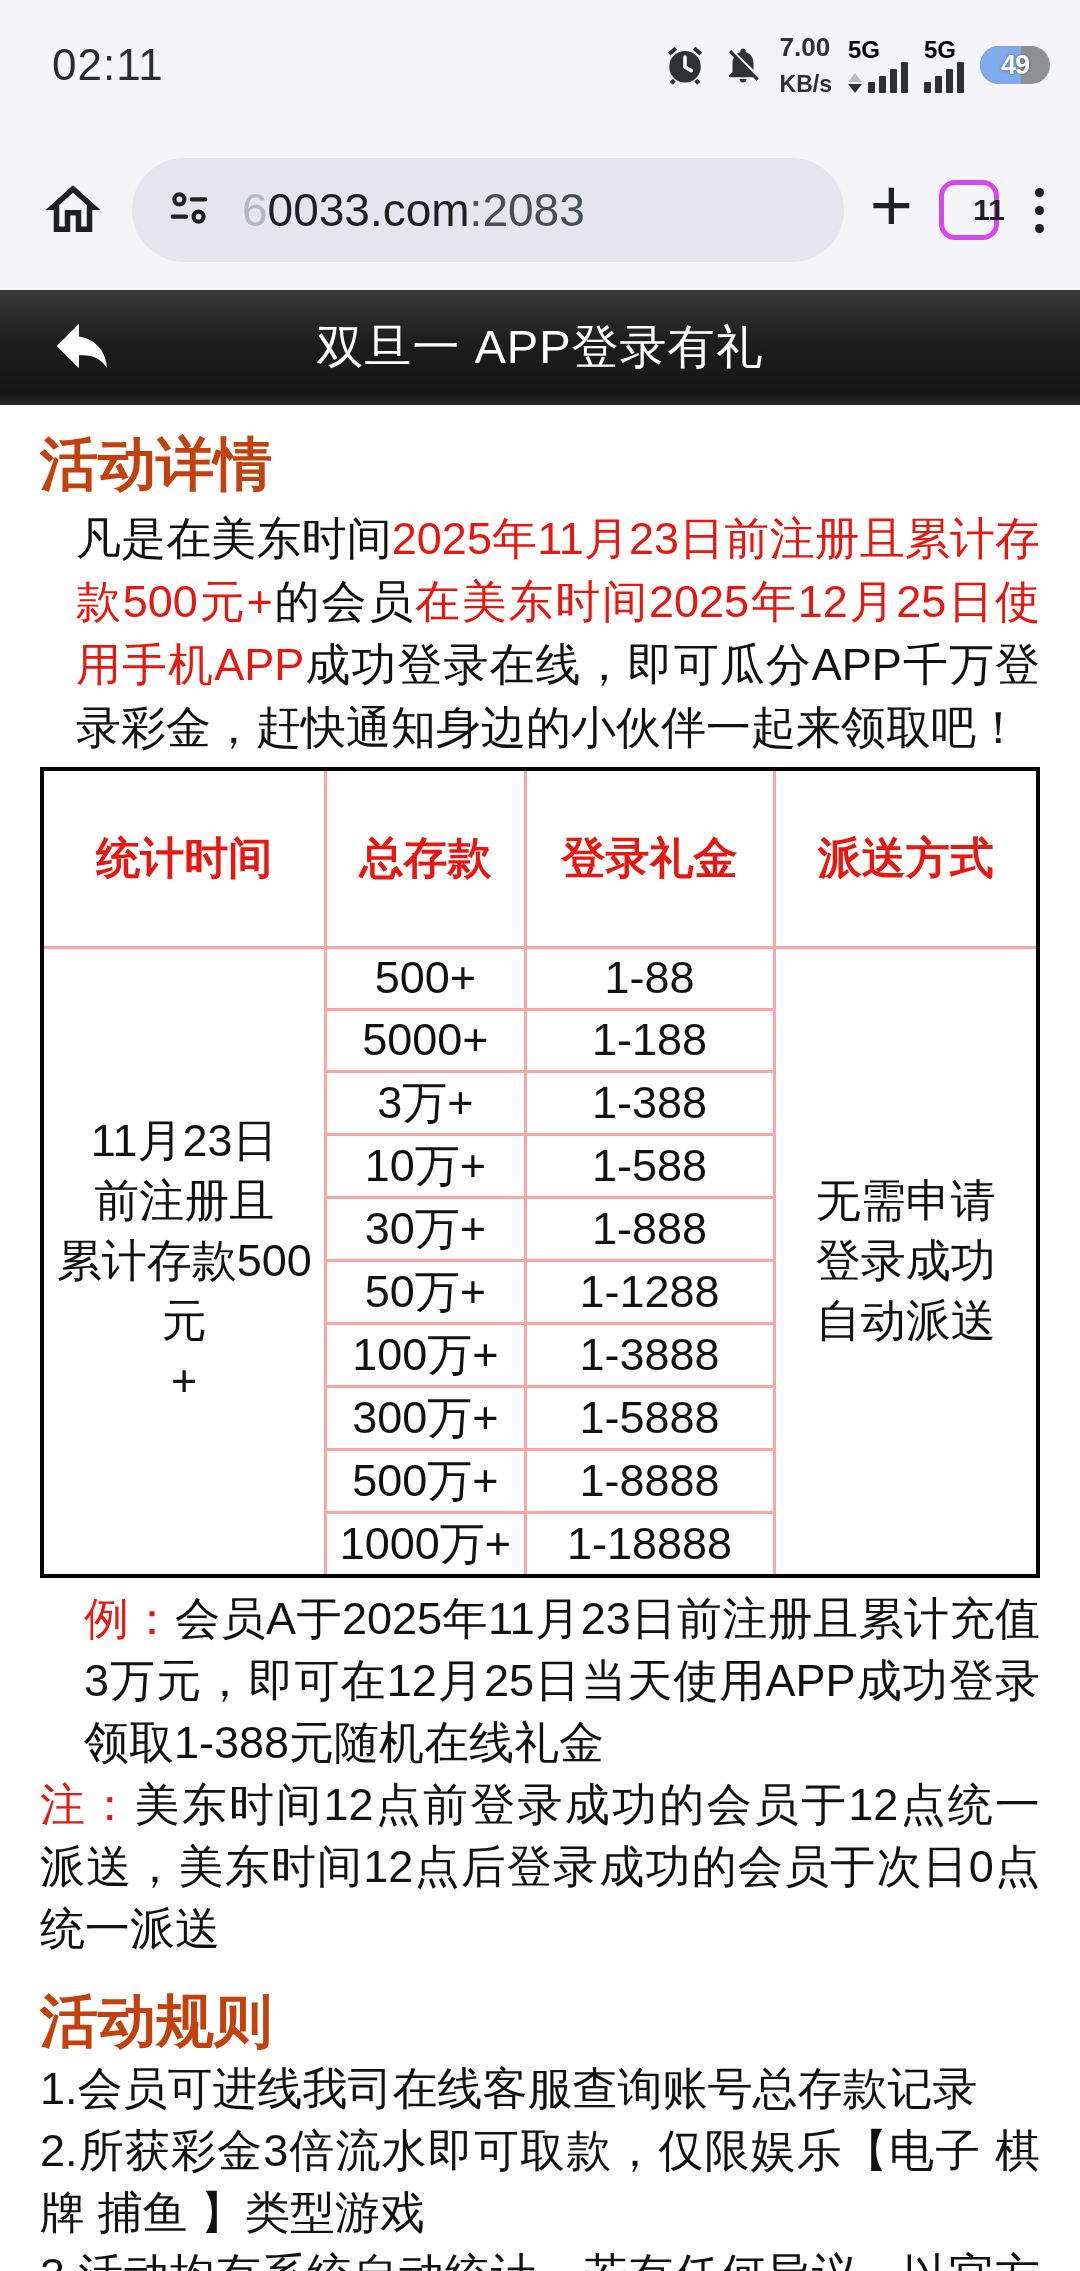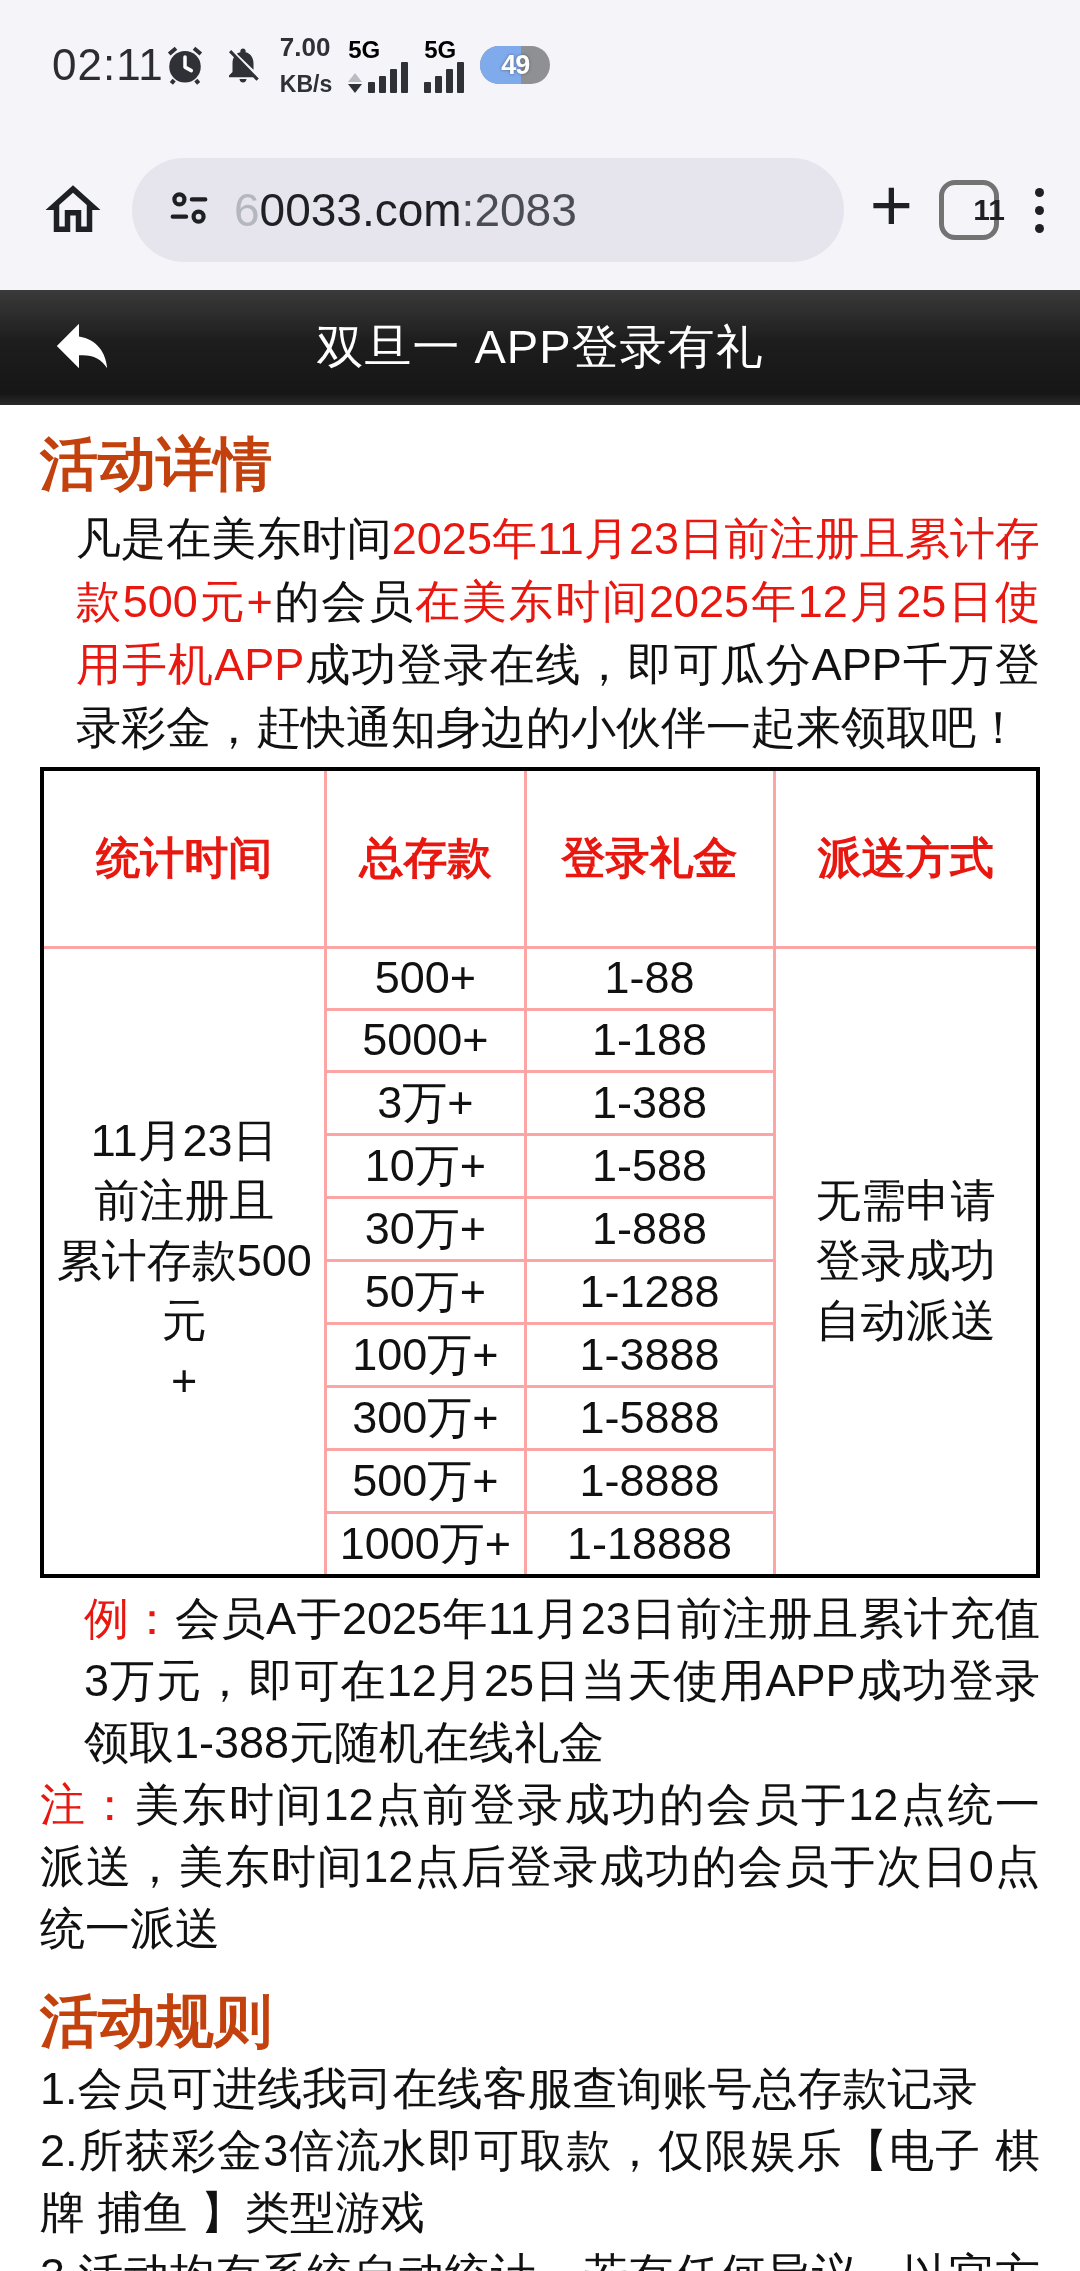--- a/index.html
+++ b/index.html
@@ -4,21 +4,21 @@
 <style>
   * { margin:0; padding:0; box-sizing:border-box; }
   html,body { width:1080px; }
   body {
     height:2271px; overflow:hidden; background:#ffffff;
     font-family:"Liberation Sans","DejaVu Sans",sans-serif; color:#111;
   }
   
   .status-bar {
     height:130px; background:#f5f4f9; display:flex; align-items:center;
-    justify-content:flex-start; padding:0 30px 0 52px;
+    justify-content:space-between; padding:0 30px 0 52px;
   }
   .sb-time { font-size:44px; color:#2b2d31; letter-spacing:1px; }
   .sb-right { display:flex; align-items:center; gap:16px; }
   .sb-icon svg { display:block; }
   .sb-speed { display:flex; flex-direction:column; line-height:26px; color:#2f3136; font-weight:bold;gap:11px; }
   .sb-speed .v { font-size:26px; }
   .sb-speed .u { font-size:23px; }
   .sig-group { display:flex; flex-direction:column; align-items:flex-start; }
   .sig-label { font-size:24px; font-weight:bold; color:#000000; line-height:24px; }
   .sig-row { display:flex; align-items:flex-end; gap:3px; }
@@ -38,28 +38,28 @@
     text-shadow:0 0 3px rgba(60,60,60,.65); letter-spacing:-1px;
   }
   
   .toolbar {
     height:160px; background:#f5f4f9; display:flex; align-items:center;
     padding:0 26px 0 40px; gap:26px;
   }
   .tb-home svg { display:block; }
   .url-pill {
     flex:1; height:104px; background:#e6e5ed; border-radius:52px;
-    display:flex; align-items:center; padding:0 34px; gap:22px; min-width:0;
+    display:flex; align-items:center; padding:0 34px; gap:30px; min-width:0;
   }
   .url-text { font-size:46px; color:#1f2023; white-space:nowrap; overflow:hidden; letter-spacing:0; }
   .url-text .fade { color:#b4b7be; }
   .url-text .port { color:#4a4d53; }
   .tb-plus { font-size:74px; font-weight:300; color:#1f2023; line-height:74px; margin-top:-8px; }
   .tb-tabs {
-    width:60px; height:60px; border:5px solid #737373; border-radius:16px;
+    width:60px; height:60px; border:5px solid #d946ef; border-radius:16px;
     display:flex; align-items:center; justify-content:center;
     font-size:30px; font-weight:bold; color:#1f2023;padding-left:40px;
   }
   .tb-menu { display:flex; flex-direction:column; gap:9px; padding:0 10px; }
   .tb-menu i { width:9px; height:9px; border-radius:50%; background:#1f2023; display:block; }
   
   .app-header {
     position:relative; height:115px;
     background:linear-gradient(#3a3a3a 0%, #1d1d1d 45%, #161616 90%, #2a2a2a 100%);
     display:flex; align-items:center; justify-content:center;

